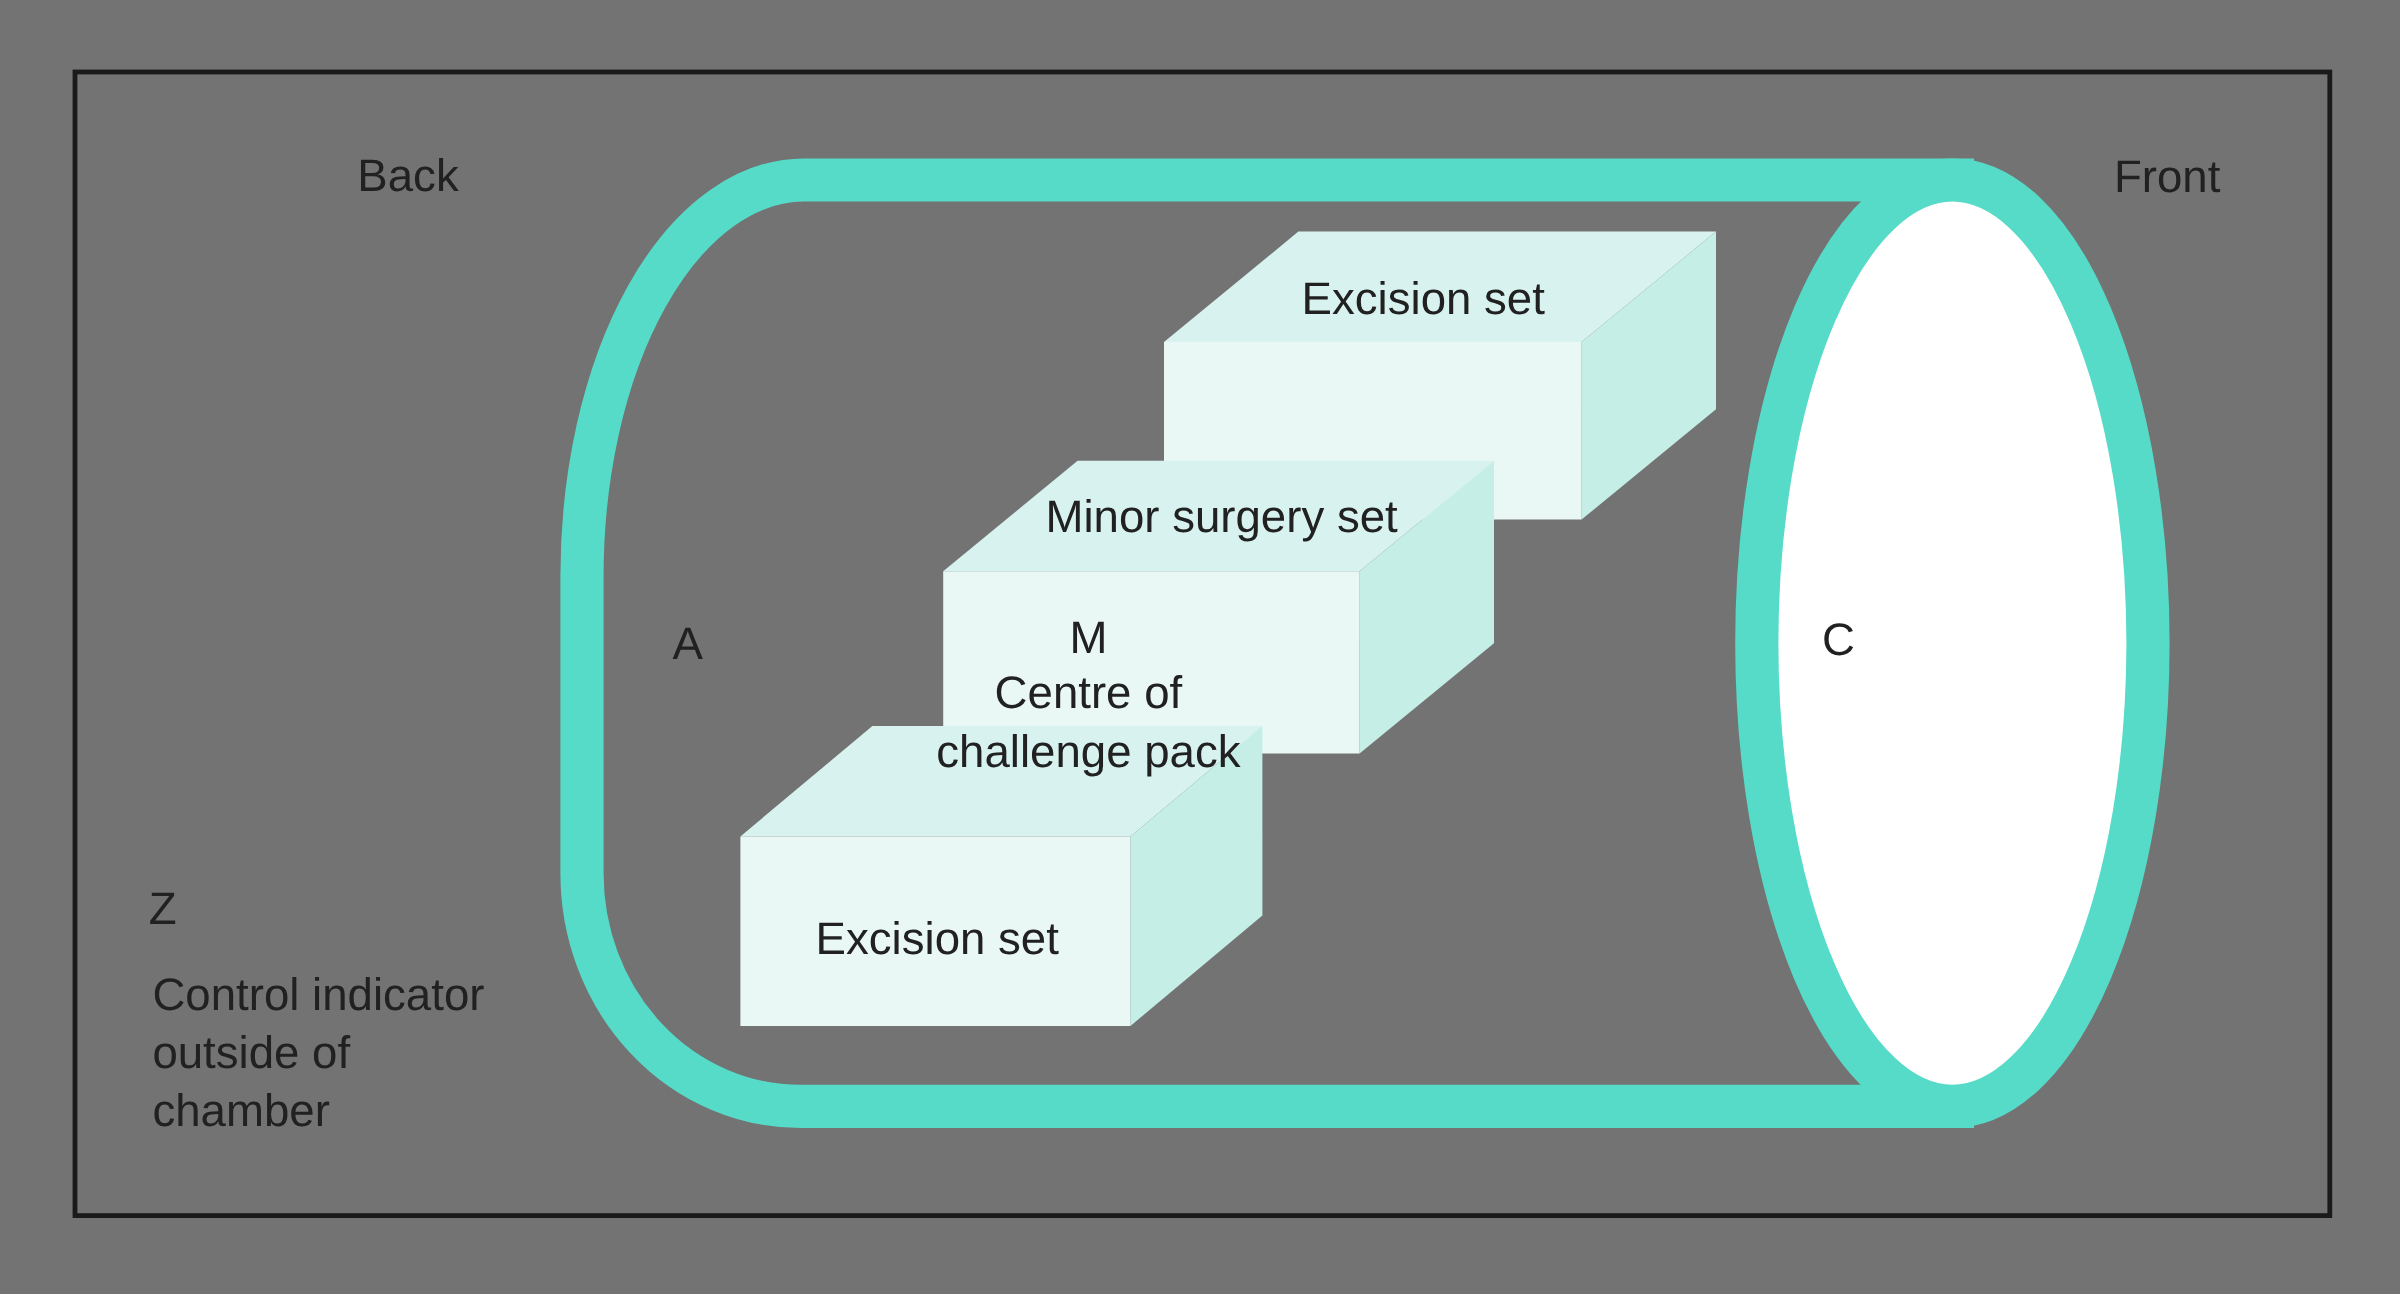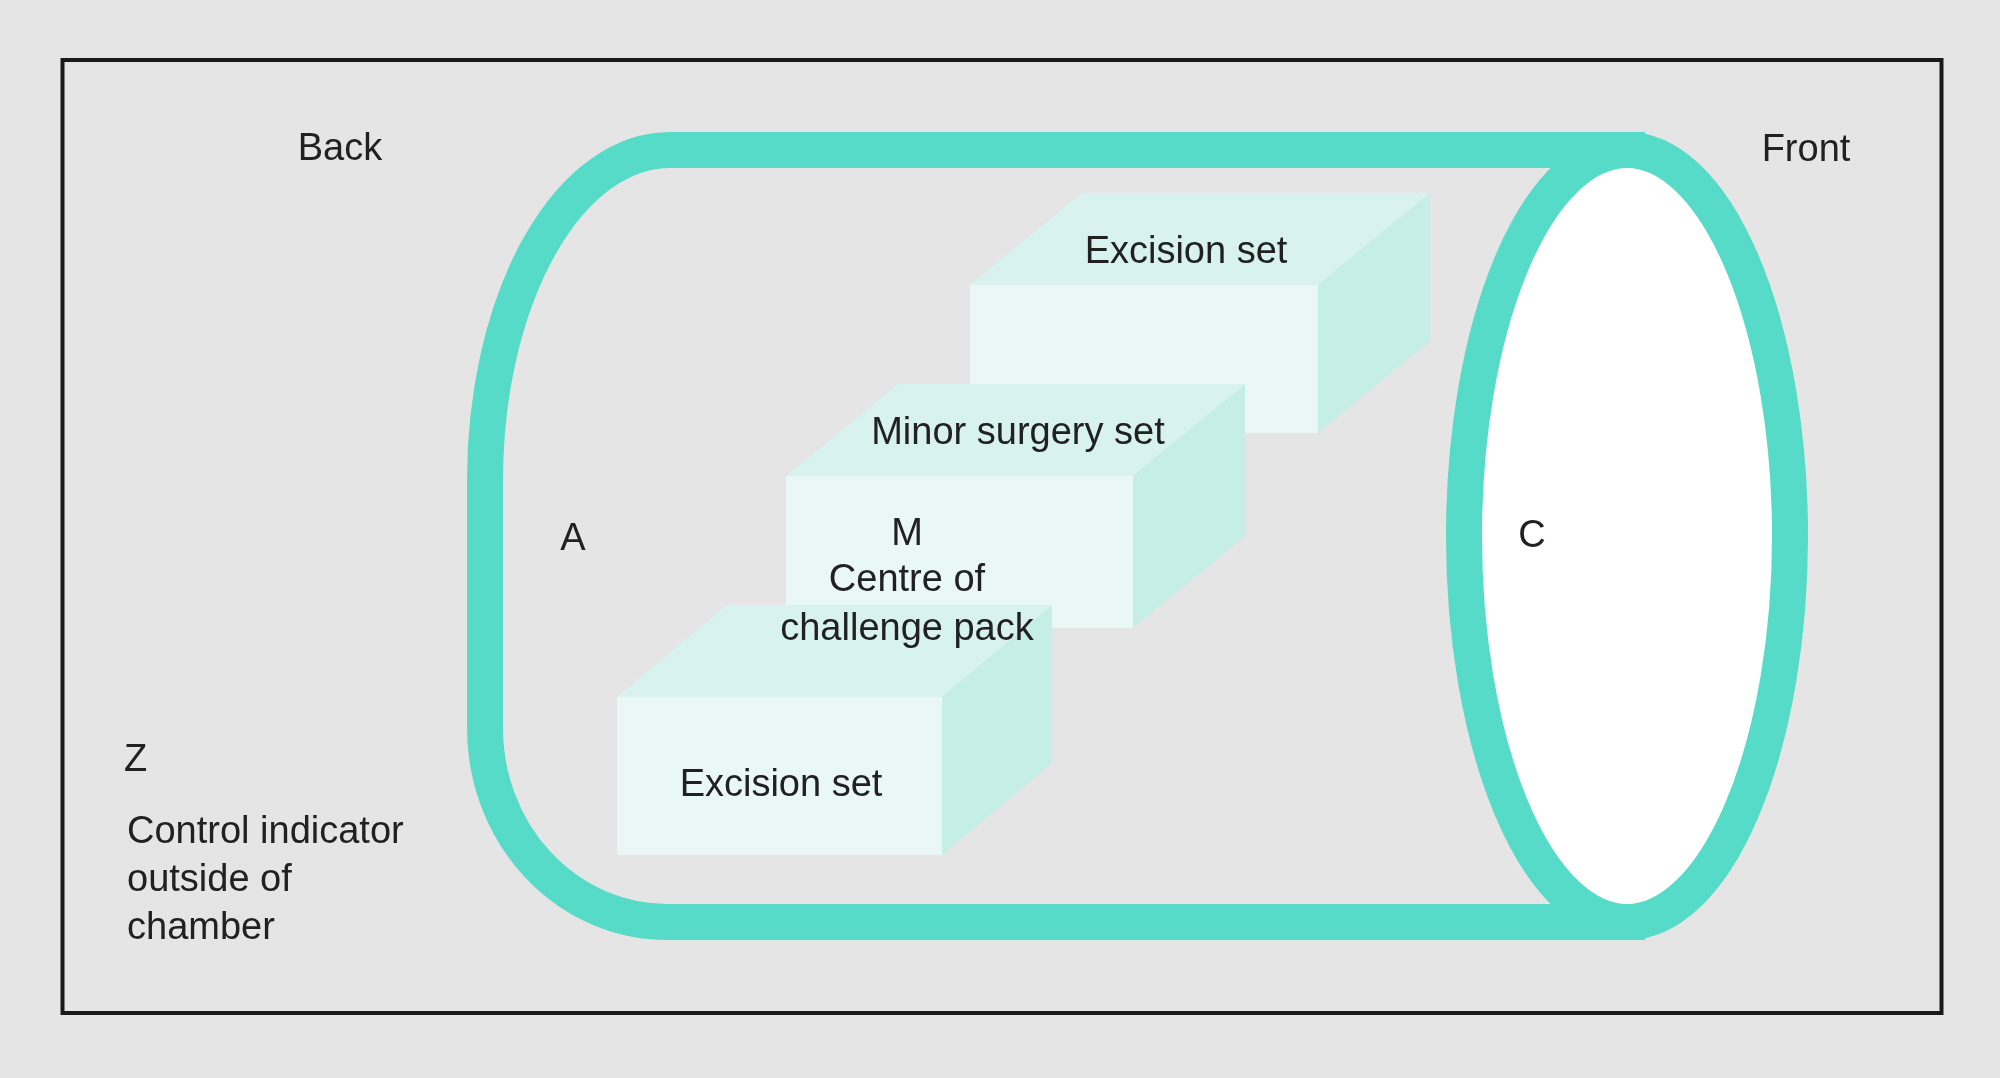--- a/index.html
+++ b/index.html
@@ -1,20 +1,20 @@
 <!DOCTYPE html>
 <html><head>
 <meta charset="utf-8">
 <style>
   html,body { margin:0; padding:0; background:#ffffff; }
   .stage {
     position: relative;
     width: 2000px;
     height: 1078px;
-    background: #e5e5e5;
+    background: #737373;
     font-family: "Liberation Sans", sans-serif;
   }
   svg { display:block; }
   svg text {
     font-family: "Liberation Sans", sans-serif;
     font-size: 38px;
     fill: #212121;
     dominant-baseline: central;
   }
   .ta-mid { text-anchor: middle; }

